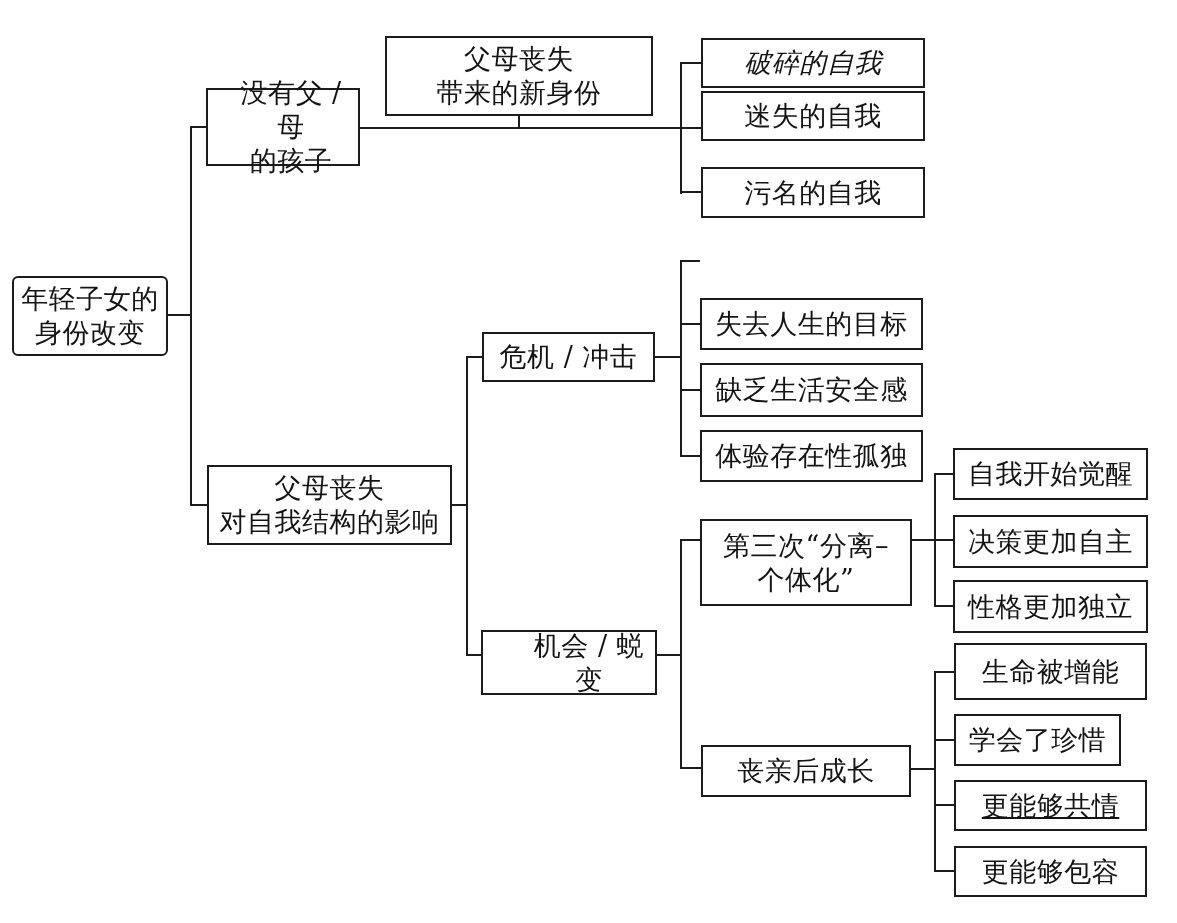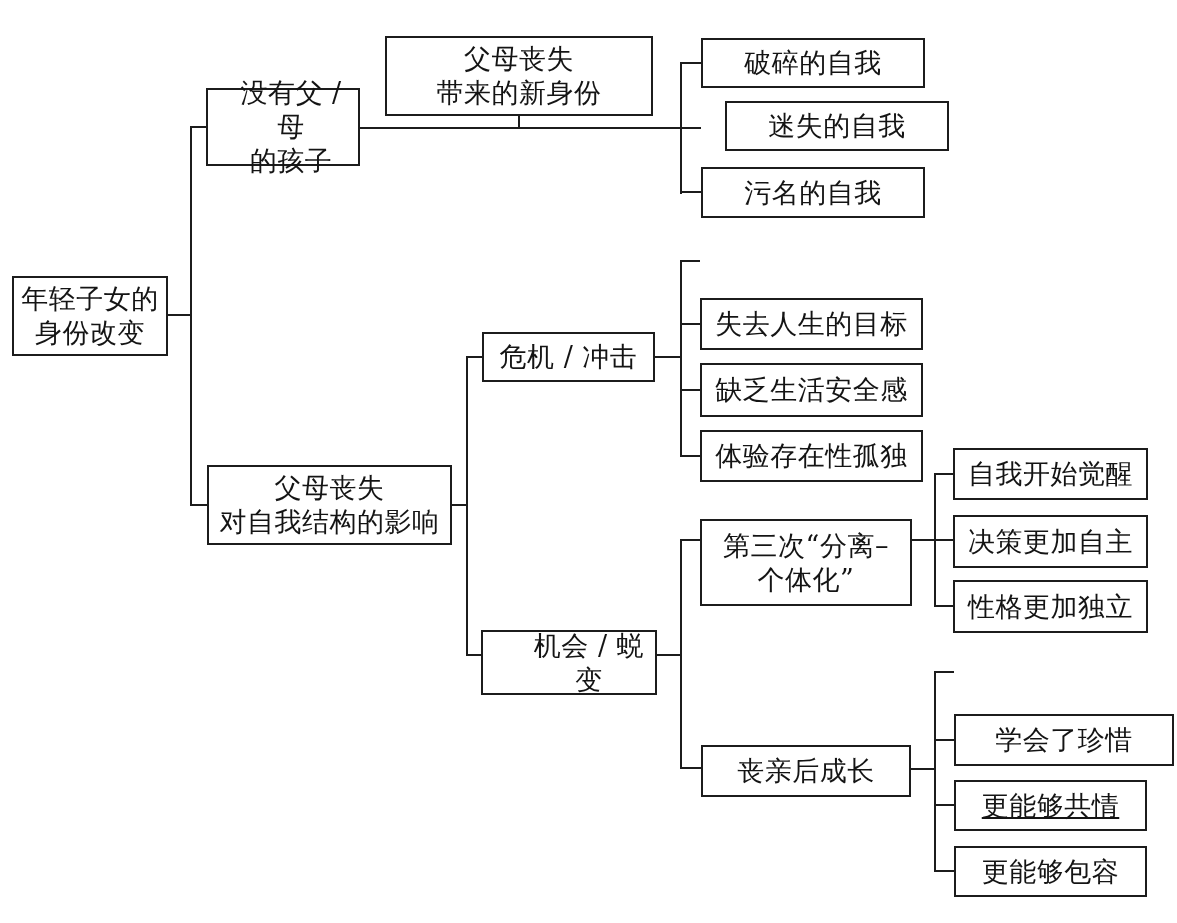--- a/index.html
+++ b/index.html
@@ -28,32 +28,32 @@
   .ln{
     position:absolute;
     background:#1c1c1c;
   }
 </style>
 </head>
 <body>
 
 <div id="canvas">
 
-  <div class="node" style="left:12px;top:276px;width:156px;height:80px;">年轻子女的
+  <div class="node" style="left:12px;top:276px;width:156px;height:80px;border-radius:6px;">年轻子女的
 身份改变</div>
 
   <div class="node" style="left:206px;top:88px;width:154px;height:78px;padding-left:16px;">没有父 / 母
 的孩子</div>
 
   <div class="node" style="left:385px;top:36px;width:268px;height:80px;">父母丧失
 带来的新身份</div>
 
-  <div class="node" style="left:701px;top:38px;width:224px;height:50px;">破碎的自我</div>
+  <div class="node" style="left:701px;top:38px;width:224px;height:50px;font-style:italic;">破碎的自我</div>
 
-  <div class="node" style="left:701px;top:101px;width:224px;height:50px;margin-left:24px;">迷失的自我</div>
+  <div class="node" style="left:701px;top:91px;width:224px;height:50px;">迷失的自我</div>
 
   <div class="node" style="left:701px;top:167px;width:224px;height:51px;">污名的自我</div>
 
   <div class="node" style="left:207px;top:465px;width:245px;height:80px;">父母丧失
 对自我结构的影响</div>
 
   <div class="node" style="left:482px;top:332px;width:173px;height:50px;">危机 / 冲击</div>
 
 
   <div class="node" style="left:700px;top:298px;width:223px;height:52px;">失去人生的目标</div>
@@ -68,22 +68,23 @@
 个体化”</div>
 
   <div class="node" style="left:953px;top:448px;width:195px;height:52px;">自我开始觉醒</div>
 
   <div class="node" style="left:953px;top:515px;width:195px;height:53px;">决策更加自主</div>
 
   <div class="node" style="left:953px;top:580px;width:195px;height:53px;">性格更加独立</div>
 
   <div class="node" style="left:701px;top:745px;width:210px;height:52px;">丧亲后成长</div>
 
+  <div class="node" style="left:954px;top:643px;width:193px;height:57px;">生命被增能</div>
 
-  <div class="node" style="left:954px;top:714px;width:220px;height:52px;">学会了珍惜</div>
+  <div class="node" style="left:954px;top:714px;width:167px;height:52px;">学会了珍惜</div>
 
   <div class="node" style="left:954px;top:780px;width:193px;height:51px;text-decoration:underline;">更能够共情</div>
 
   <div class="node" style="left:954px;top:846px;width:193px;height:51px;">更能够包容</div>
 
   <div class="ln" style="left:168px;top:314px;width:24px;height:2px;"></div>
   <div class="ln" style="left:190px;top:126px;width:2px;height:380px;"></div>
   <div class="ln" style="left:190px;top:126px;width:17px;height:2px;"></div>
   <div class="ln" style="left:190px;top:504px;width:18px;height:2px;"></div>
 

